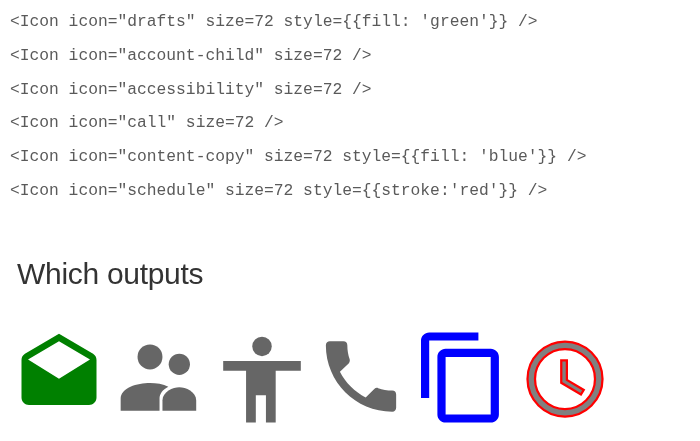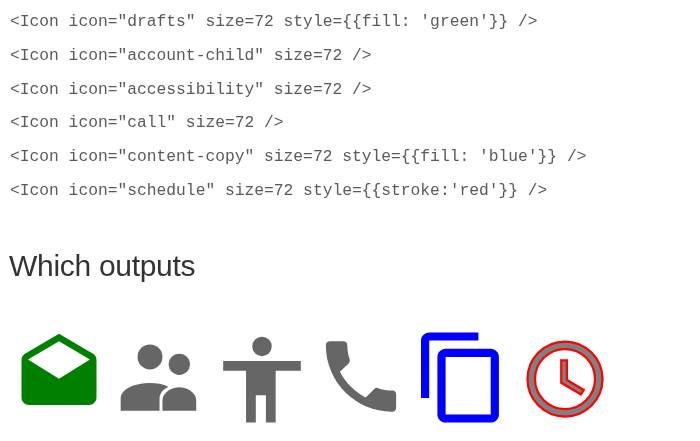--- a/index.html
+++ b/index.html
@@ -9,21 +9,21 @@
     font-family: "Liberation Mono", "DejaVu Sans Mono", monospace;
     font-size: 16.3px;
     color: #5a5a5a;
     height: 33.8px;
     line-height: 26px;
     white-space: pre;
   }
   .heading {
     position: absolute; left: 9px; top: 249px;
     font-family: "Liberation Sans", "DejaVu Sans", sans-serif;
-    font-size: 30px; color: #333333; margin: 0; font-weight: normal;
+    font-size: 30px; color: #333333; margin: 8px; font-weight: normal;
     letter-spacing: -0.3px;
   }
   .icons { position: absolute; left: 0; top: 322px; width: 700px; height: 110px; }
   .icon { position: absolute; }
   .icon svg { display: block; }
 </style>
 </head>
 <body>
 
 <div class="code-block">

